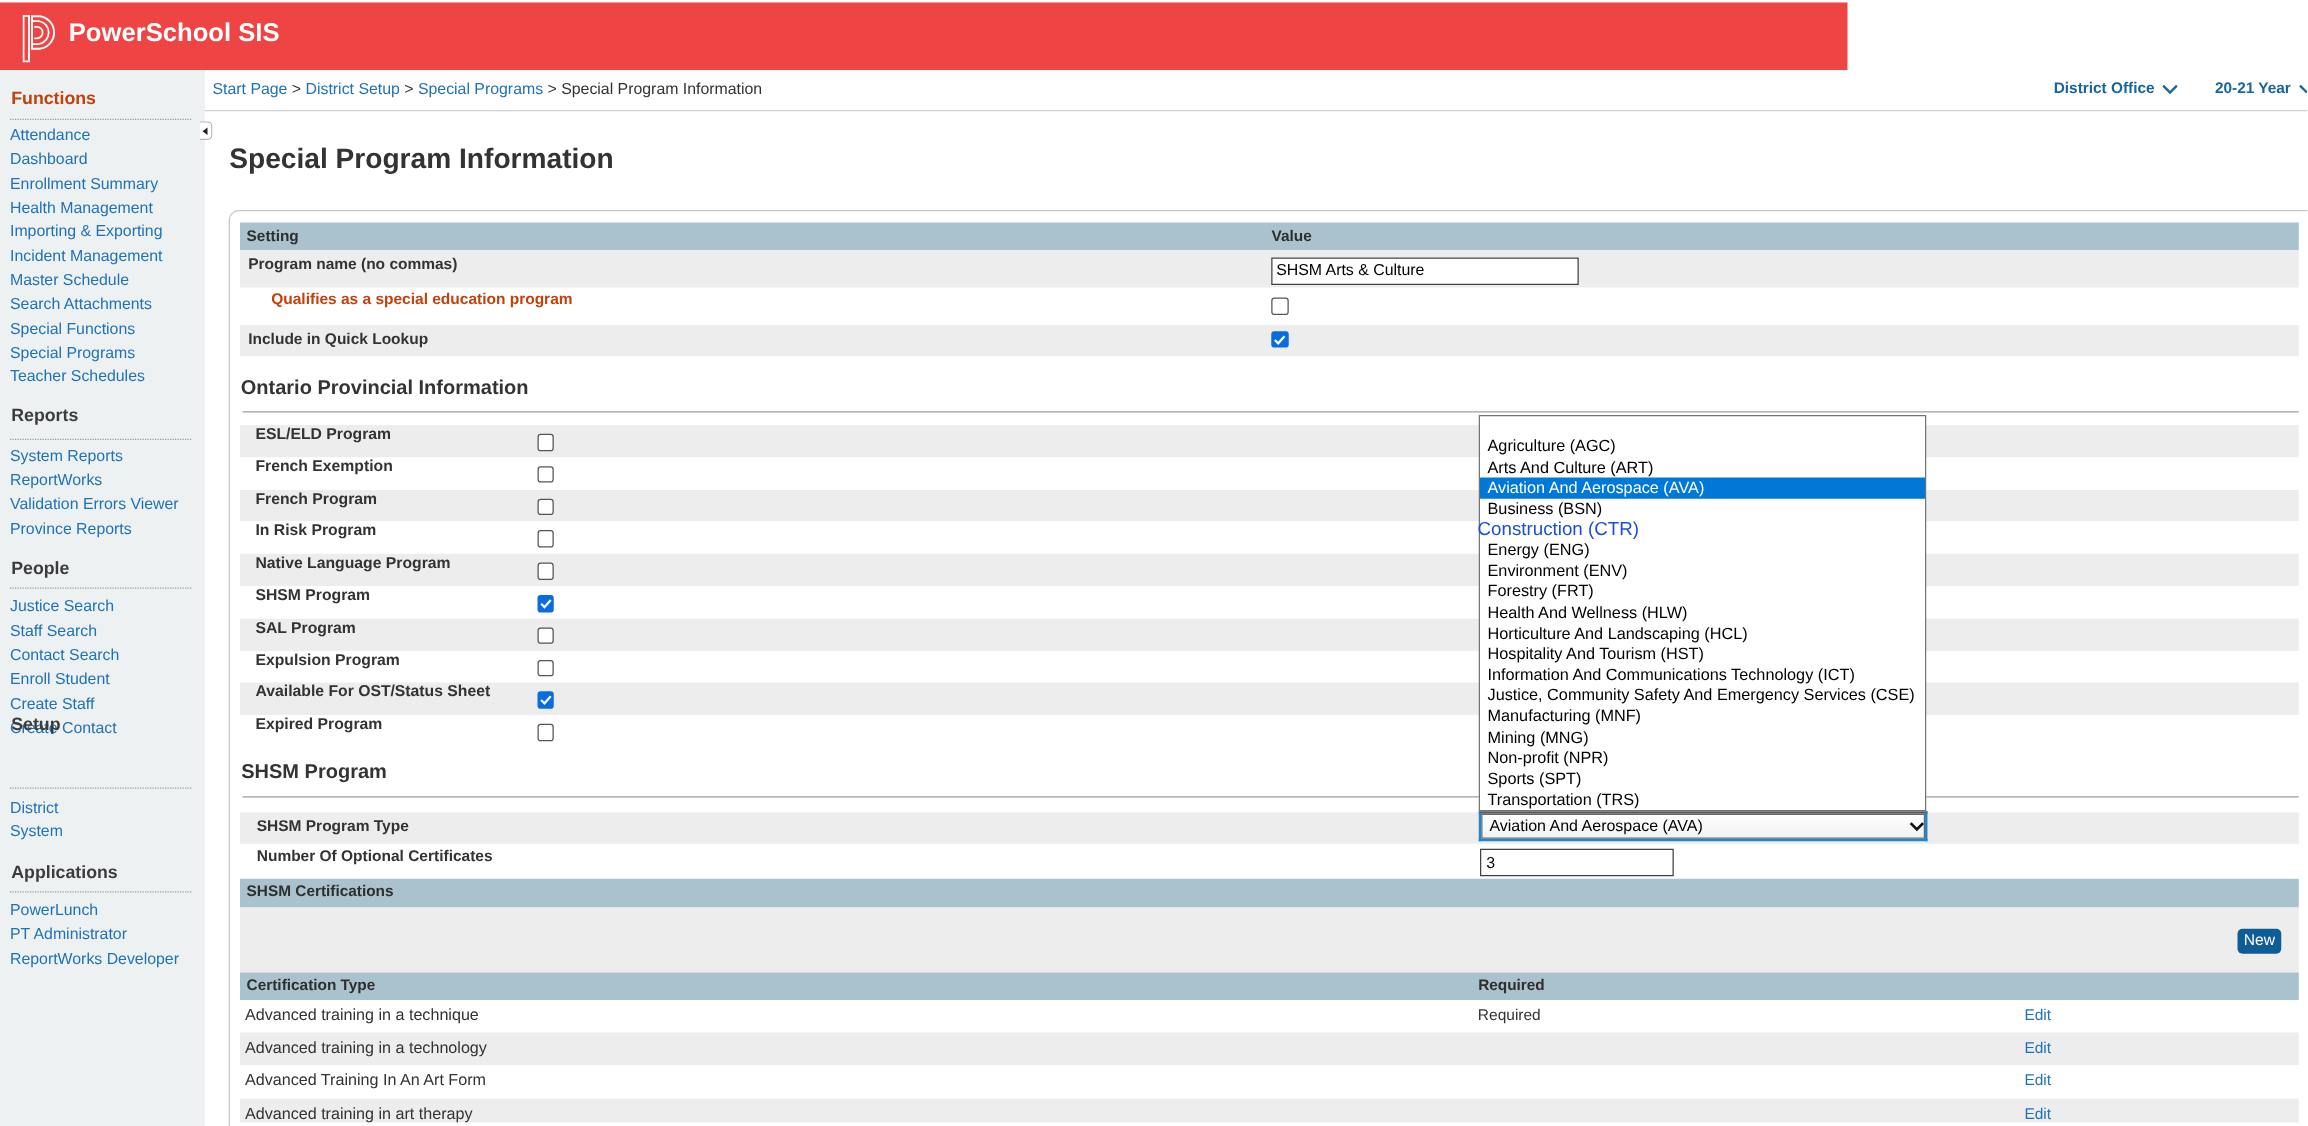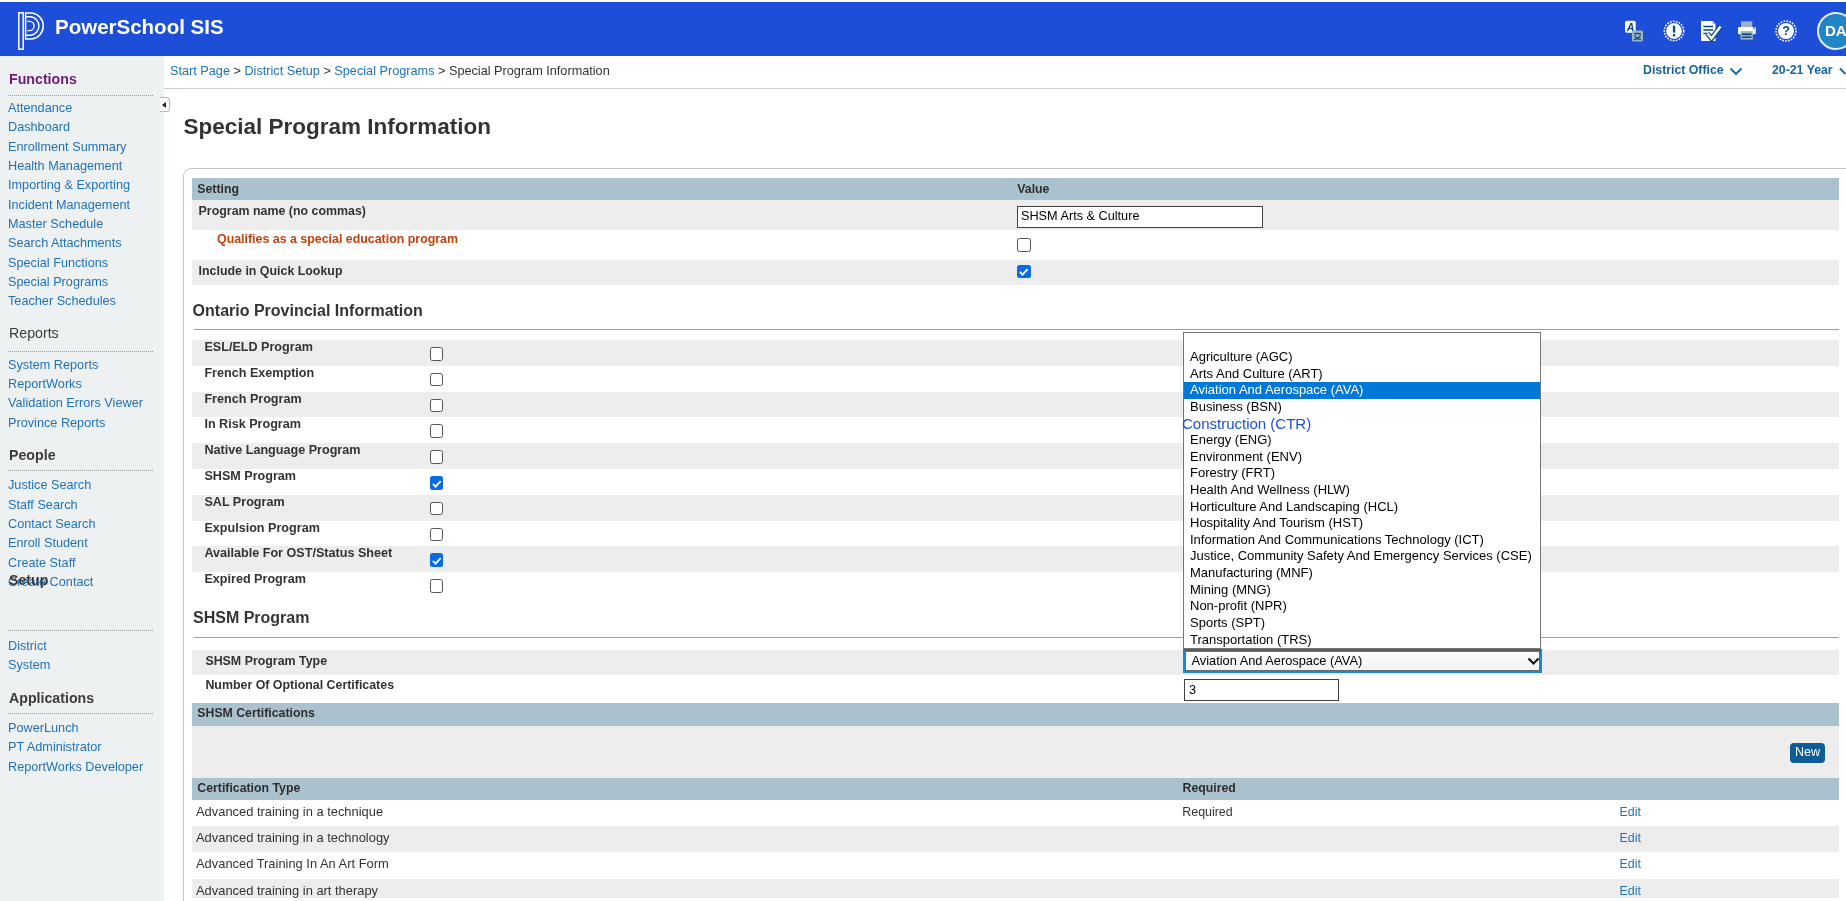--- a/index.html
+++ b/index.html
@@ -5,21 +5,21 @@
 html,body{width:1846px;height:901px;overflow:hidden;background:#fff;
   font-family:"Liberation Sans",sans-serif;}
 .abs{position:absolute}
 a{text-decoration:none}
 .lnk{color:#1f72b8}
 .nw{white-space:nowrap}
 </style></head>
 <body>
 <div class="abs" style="left:0;top:0;width:1846px;height:901px;overflow:hidden">
 
-<div class="abs" style="left:0;top:2px;width:1846px;height:53.5px;background:#1d4ed8;overflow:hidden">
+<div class="abs" style="left:0;top:2px;width:1478px;height:53.5px;background:#ef4444;overflow:hidden">
   <svg class="abs" style="left:18px;top:10px" width="28" height="38" viewBox="0 0 28 38">
     <rect x="0.8" y="0.8" width="4.4" height="36.4" fill="none" stroke="#fff" stroke-width="1.5"></rect>
     <path d="M 7.6 1 L 13.8 1 A 13.1 13.1 0 0 1 13.8 27 L 7.6 27 Z" fill="none" stroke="#fff" stroke-width="1.5"></path>
     <path d="M 7.6 4.8 L 13 4.8 A 9.3 9.3 0 0 1 13 23.2 L 7.6 23.2" fill="none" stroke="#fff" stroke-width="1.4"></path>
     <path d="M 9.4 9.4 L 11.5 9.4 A 4.6 4.6 0 0 1 11.5 18.6 L 9.4 18.6" fill="none" stroke="#fff" stroke-width="1.4"></path>
   </svg>
   <div class="abs nw" style="left:55px;top:12.5px;font-size:20.5px;font-weight:bold;color:#fff">PowerSchool SIS</div>
   <svg class="abs" style="left:1625px;top:18px" width="22" height="22" viewBox="0 0 22 22">
     <rect x="0" y="0.7" width="10.7" height="12.1" rx="1.8" fill="#fff"></rect>
     <text x="5.6" y="10.6" font-size="10.5" font-weight="bold" font-style="italic" fill="#05497d" text-anchor="middle" font-family="Liberation Sans">A</text>
@@ -53,34 +53,34 @@
     <rect x="4.9" y="17.5" width="9.6" height="1.4" fill="#05497d"></rect>
   </svg>
   <svg class="abs" style="left:1775px;top:18px" width="22" height="22" viewBox="0 0 22 22">
     <circle cx="11" cy="11" r="10" fill="none" stroke="#fff" stroke-width="1.5" stroke-dasharray="1.7 1.25"></circle>
     <circle cx="11" cy="11" r="8" fill="#fff"></circle>
     <text x="11" y="15.3" font-size="12.5" font-weight="bold" fill="#05497d" text-anchor="middle" font-family="Liberation Sans">?</text>
   </svg>
   <div class="abs" style="left:1817px;top:10px;width:38px;height:38px;border-radius:50%;background:#2285c6;border:2px solid #e8eef5;color:#fff;font-size:15px;font-weight:bold;line-height:34px;padding-left:6px">DA</div>
 </div>
 <div class="abs" style="left:0;top:55.5px;width:163.5px;height:846px;background:#eef1f2"></div>
-<div class="abs nw" style="left:9px;top:71.9px;font-size:14.2px;font-weight:bold;color:#701a75;line-height:1">Functions</div>
+<div class="abs nw" style="left:9px;top:71.9px;font-size:14.2px;font-weight:bold;color:#c2410c;line-height:1">Functions</div>
 <div class="abs" style="left:8px;top:95px;width:145px;height:0;border-top:1px dotted #9a9a9a"></div>
 <div class="abs nw" style="left:8px;top:102.1px;font-size:12.7px;line-height:1"><a class="lnk">Attendance</a></div>
 <div class="abs nw" style="left:8px;top:121.4px;font-size:12.7px;line-height:1"><a class="lnk">Dashboard</a></div>
 <div class="abs nw" style="left:8px;top:140.7px;font-size:12.7px;line-height:1"><a class="lnk">Enrollment Summary</a></div>
 <div class="abs nw" style="left:8px;top:160.0px;font-size:12.7px;line-height:1"><a class="lnk">Health Management</a></div>
 <div class="abs nw" style="left:8px;top:179.3px;font-size:12.7px;line-height:1"><a class="lnk">Importing &amp; Exporting</a></div>
 <div class="abs nw" style="left:8px;top:198.6px;font-size:12.7px;line-height:1"><a class="lnk">Incident Management</a></div>
 <div class="abs nw" style="left:8px;top:217.9px;font-size:12.7px;line-height:1"><a class="lnk">Master Schedule</a></div>
 <div class="abs nw" style="left:8px;top:237.2px;font-size:12.7px;line-height:1"><a class="lnk">Search Attachments</a></div>
 <div class="abs nw" style="left:8px;top:256.5px;font-size:12.7px;line-height:1"><a class="lnk">Special Functions</a></div>
 <div class="abs nw" style="left:8px;top:275.8px;font-size:12.7px;line-height:1"><a class="lnk">Special Programs</a></div>
 <div class="abs nw" style="left:8px;top:295.1px;font-size:12.7px;line-height:1"><a class="lnk">Teacher Schedules</a></div>
-<div class="abs nw" style="left:9px;top:326.3px;font-size:14.2px;font-weight:normal;color:#3c3c3c;line-height:1">Reports</div>
+<div class="abs nw" style="left:9px;top:326.3px;font-size:14.2px;font-weight:bold;color:#3c3c3c;line-height:1">Reports</div>
 <div class="abs" style="left:8px;top:350.7px;width:145px;height:0;border-top:1px dotted #9a9a9a"></div>
 <div class="abs nw" style="left:8px;top:358.7px;font-size:12.7px;line-height:1"><a class="lnk">System Reports</a></div>
 <div class="abs nw" style="left:8px;top:378.0px;font-size:12.7px;line-height:1"><a class="lnk">ReportWorks</a></div>
 <div class="abs nw" style="left:8px;top:397.3px;font-size:12.7px;line-height:1"><a class="lnk">Validation Errors Viewer</a></div>
 <div class="abs nw" style="left:8px;top:416.6px;font-size:12.7px;line-height:1"><a class="lnk">Province Reports</a></div>
 <div class="abs nw" style="left:9px;top:447.6px;font-size:14.2px;font-weight:bold;color:#3c3c3c;line-height:1">People</div>
 <div class="abs" style="left:8px;top:470.4px;width:145px;height:0;border-top:1px dotted #9a9a9a"></div>
 <div class="abs nw" style="left:8px;top:479.3px;font-size:12.7px;line-height:1"><a class="lnk">Justice Search</a></div>
 <div class="abs nw" style="left:8px;top:498.6px;font-size:12.7px;line-height:1"><a class="lnk">Staff Search</a></div>
 <div class="abs nw" style="left:8px;top:517.9px;font-size:12.7px;line-height:1"><a class="lnk">Contact Search</a></div>

